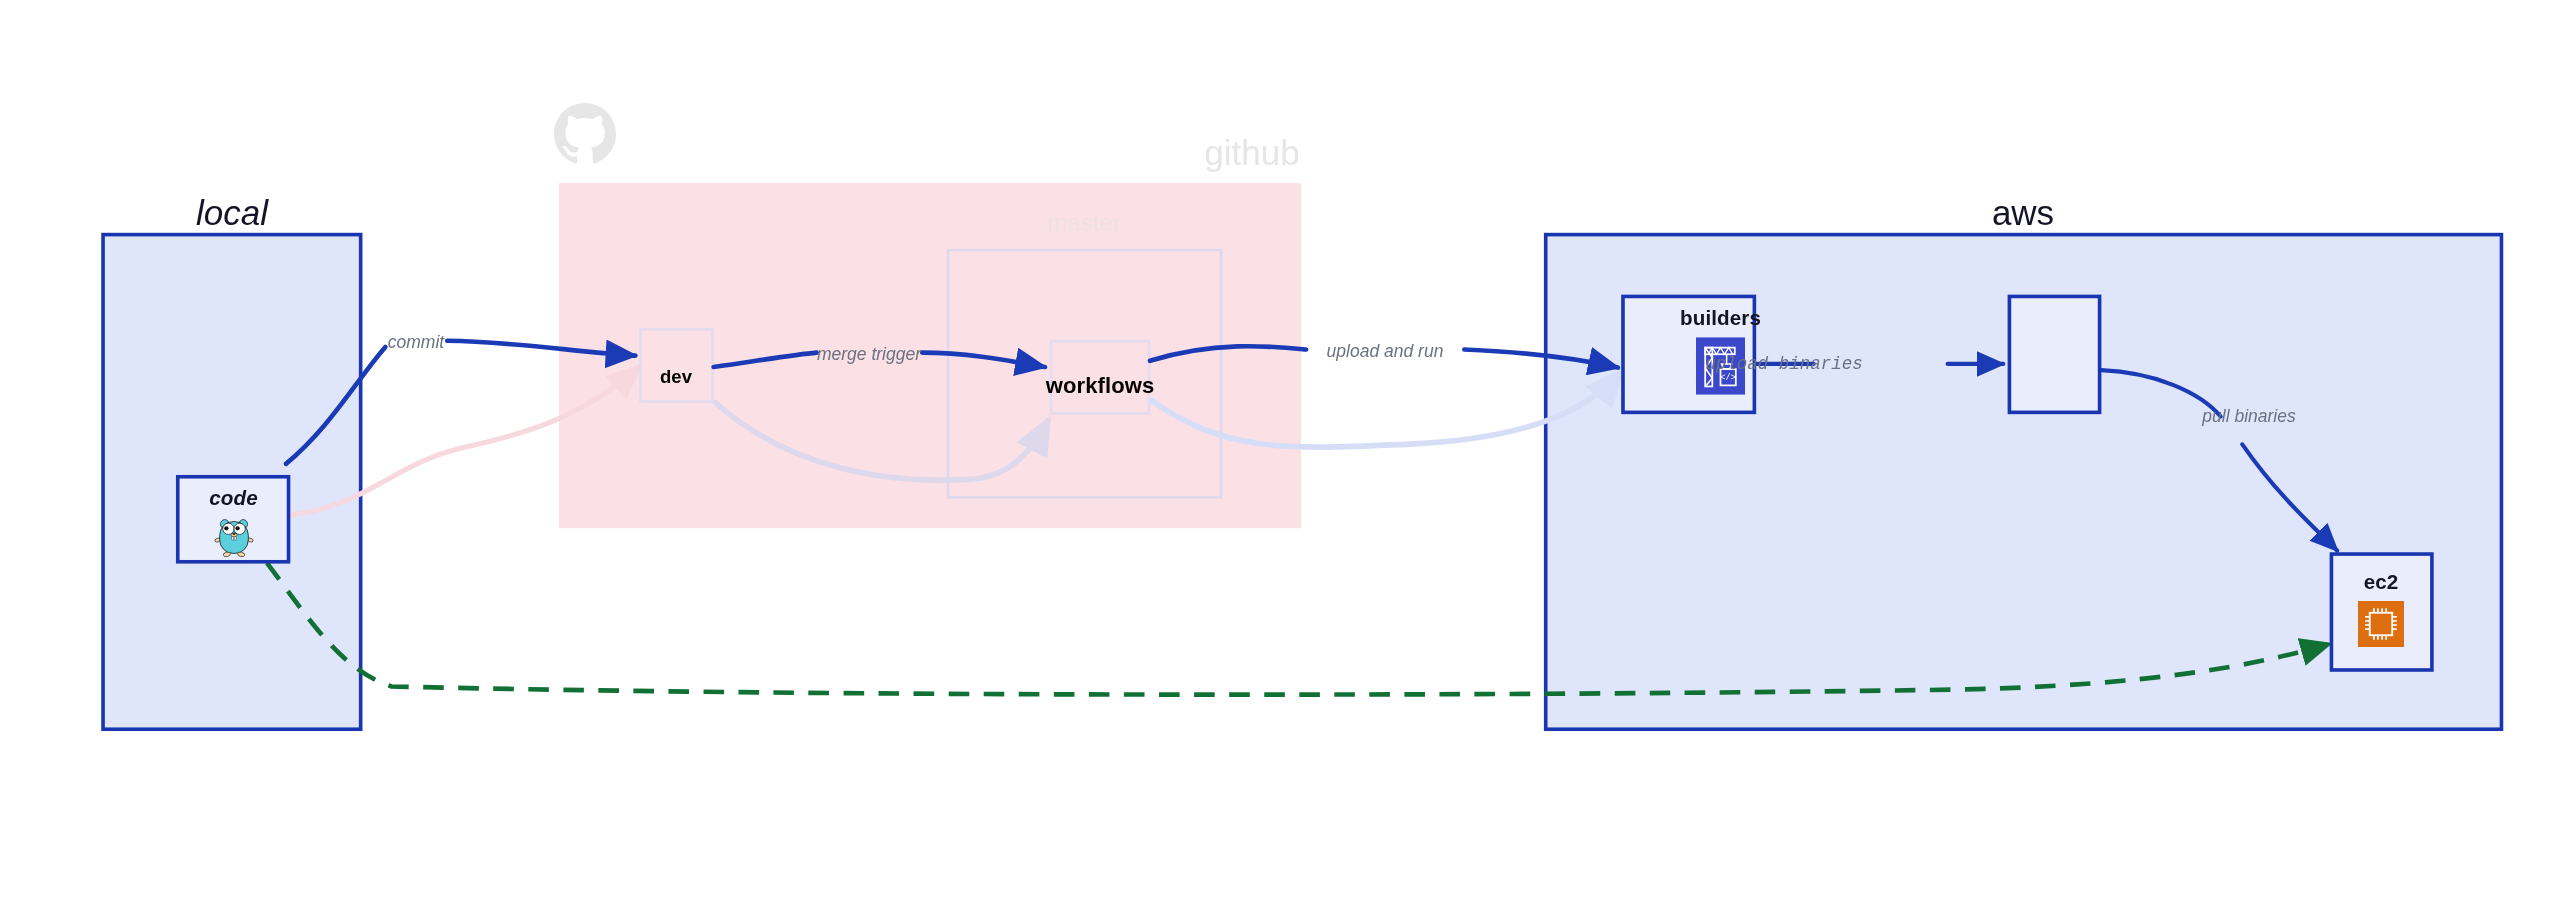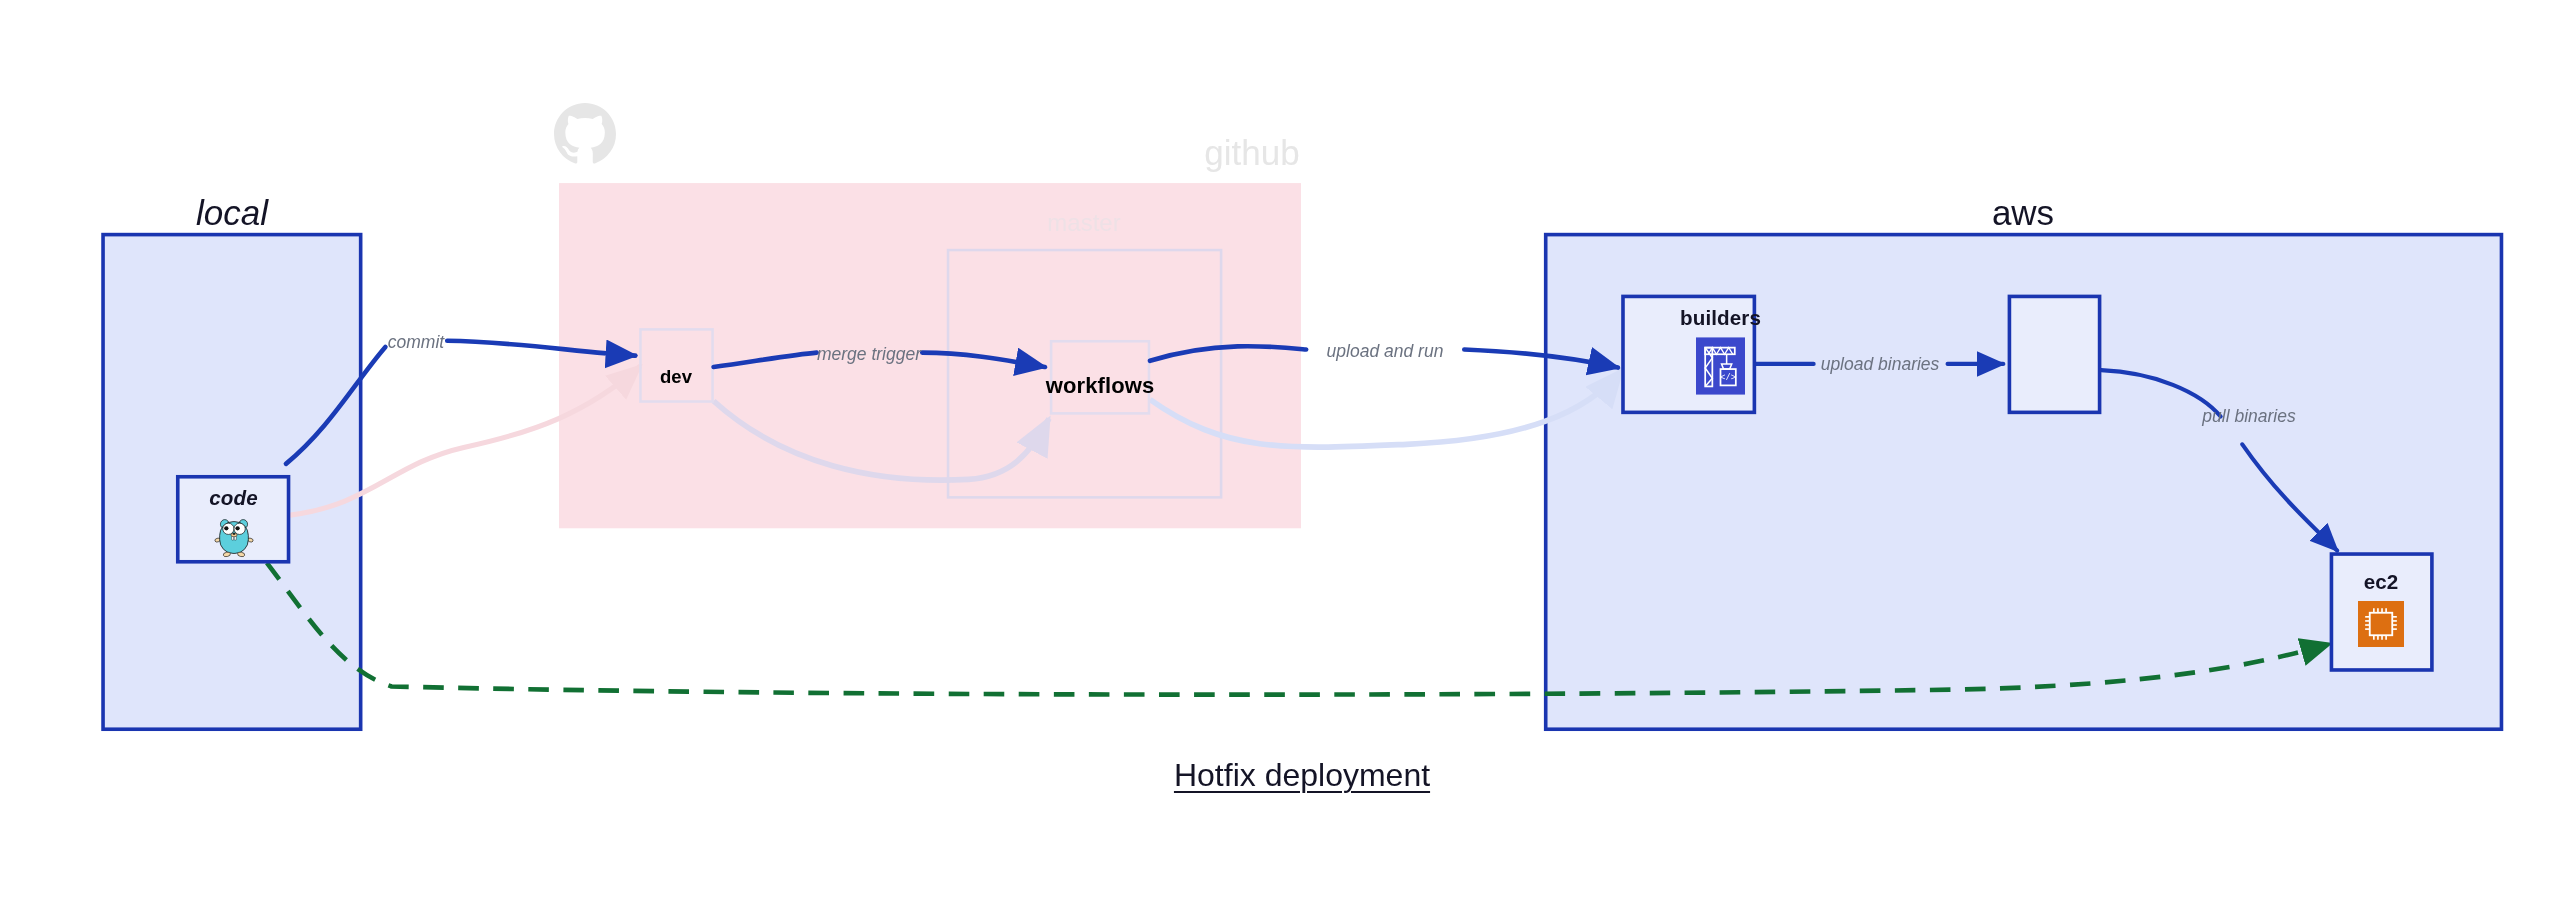--- a/index.html
+++ b/index.html
@@ -257,19 +257,18 @@
           <line x1="67" y1="47" x2="76" y2="47"></line>
           <line x1="67" y1="55" x2="76" y2="55"></line>
         </g>
       </svg>
     </div>
   </div>
 
   <div class="edge-label" style="left:416px; top:342px;">commit</div>
   <div class="edge-label" style="left:869px; top:354px;">merge trigger</div>
   <div class="edge-label" style="left:1385px; top:351px;">upload and run</div>
-  <div class="edge-label" style="left:1880px; top:364px;">upload binaries</div>
+  <div class="edge-label" style="left:1784px; top:364px;font-family:Liberation Mono, monospace;">upload binaries</div>
   <div class="edge-label" style="left:2249px; top:416px;">pull binaries</div>
 
-  <div class="diagram-title" style="left:1302px; top:757px;">Hotfix deployment</div>
 
 </div>
 
 
 </body></html>

